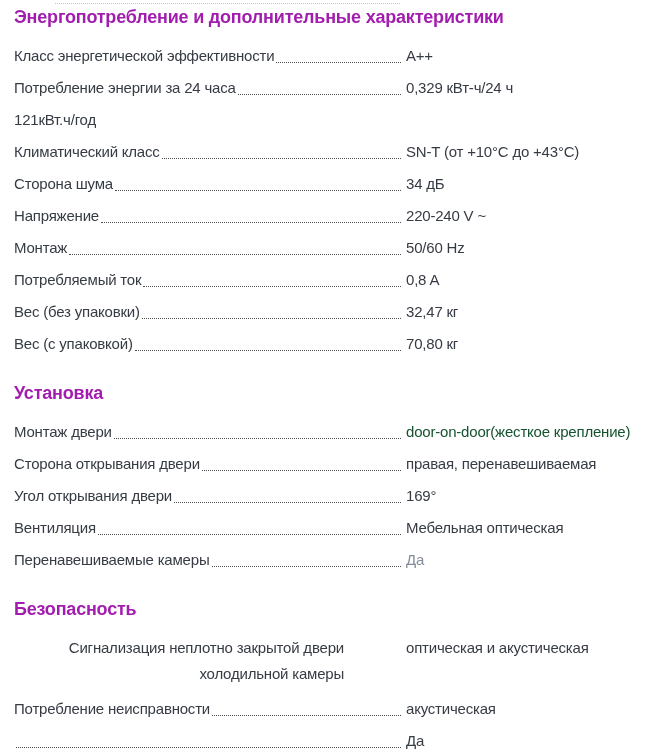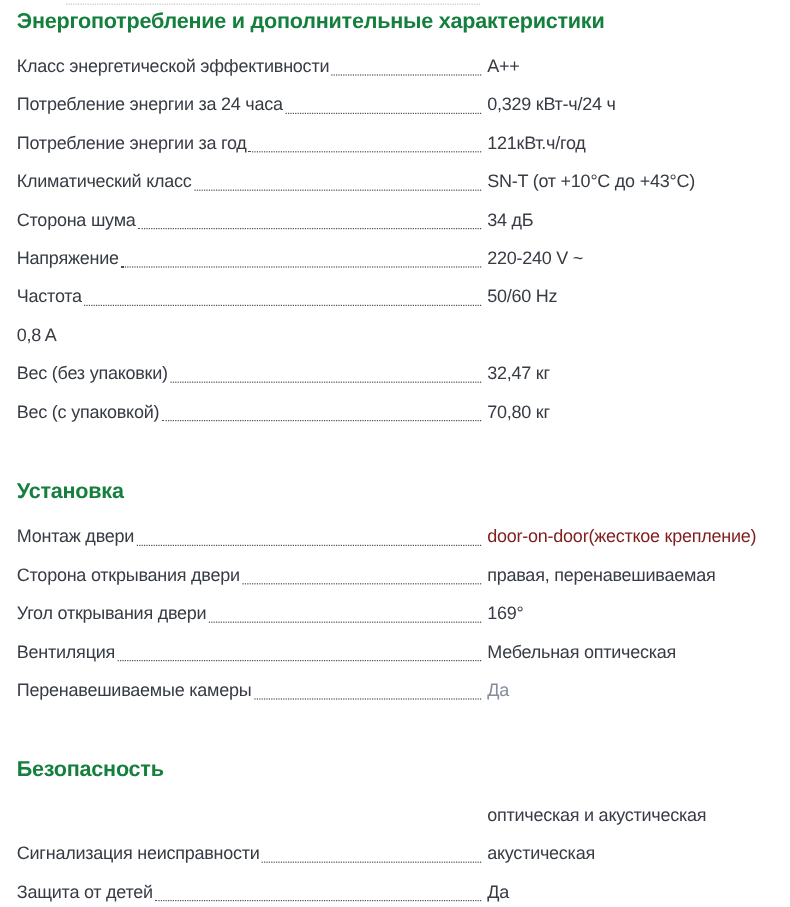--- a/index.html
+++ b/index.html
@@ -8,25 +8,25 @@
     font-family: "Liberation Sans", "DejaVu Sans", sans-serif;
     color: #363b44;
     -webkit-font-smoothing: antialiased;
   }
   .page { padding: 8px 13px 0 14px; position: relative; }
   .remnant {
     position: absolute; top: 3px; left: 55px; width: 345px; height: 0;
     border-bottom: 1px dotted #c4c4c4;
   }
   h2 {
-    font-size: 18px; line-height: 19px; font-weight: bold; color: #15803d;
+    font-size: 18px; line-height: 19px; font-weight: bold; color: #a21caf;
     margin: 0 0 19px 0; letter-spacing: -0.2px;
   }
   .section { overflow: hidden; }
-  .section + .section h2 { margin-top: 34px; }
+  .section + .section h2 { margin-top: 18px; }
   .spec-row {
     display: flex; align-items: flex-start;
     margin-bottom: 12px; font-size: 15px; line-height: 20px;
     min-height: 20px; letter-spacing: -0.2px;
   }
   .spec-left { flex: 0 0 392px; display: flex; align-items: flex-start; min-width: 0; }
   .spec-label { white-space: nowrap; text-align: right; }
   .spec-label.wrap { white-space: normal; max-width: 330px; line-height: 26px; margin-top: -3px; }
   .spec-leader { flex: 1; height: 16px; border-bottom: 1px dotted #4d4d4d; margin: 0 5px 0 2px; }
   .spec-leader.hidden { border-bottom: none; }
@@ -51,24 +51,20 @@
 
   <div class="spec-row">
     <div class="spec-left">
       <span class="spec-label">Потребление энергии за 24 часа</span>
       <span class="spec-leader"></span>
     </div>
     <span class="spec-value">0,329 кВт-ч/24 ч</span>
   </div>
 
   <div class="spec-row">
-    <div class="spec-left">
-      <span class="spec-label">Потребление энергии за год</span>
-      <span class="spec-leader"></span>
-    </div>
     <span class="spec-value">121кВт.ч/год</span>
   </div>
 
   <div class="spec-row">
     <div class="spec-left">
       <span class="spec-label">Климатический класс</span>
       <span class="spec-leader"></span>
     </div>
     <span class="spec-value">SN-T (от +10°C до +43°C)</span>
   </div>
@@ -84,27 +80,31 @@
   <div class="spec-row">
     <div class="spec-left">
       <span class="spec-label">Напряжение</span>
       <span class="spec-leader"></span>
     </div>
     <span class="spec-value">220-240 V ~</span>
   </div>
 
   <div class="spec-row">
     <div class="spec-left">
-      <span class="spec-label">Частота</span>
+      <span class="spec-label">Монтаж</span>
       <span class="spec-leader"></span>
     </div>
     <span class="spec-value">50/60 Hz</span>
   </div>
 
   <div class="spec-row">
+    <div class="spec-left">
+      <span class="spec-label">Потребляемый ток</span>
+      <span class="spec-leader"></span>
+    </div>
     <span class="spec-value">0,8 A</span>
   </div>
 
   <div class="spec-row">
     <div class="spec-left">
       <span class="spec-label">Вес (без упаковки)</span>
       <span class="spec-leader"></span>
     </div>
     <span class="spec-value">32,47 кг</span>
   </div>
@@ -120,21 +120,21 @@
   </section>
 
   <section class="section">
     <h2>Установка</h2>
     <div class="rows">
   <div class="spec-row">
     <div class="spec-left">
       <span class="spec-label">Монтаж двери</span>
       <span class="spec-leader"></span>
     </div>
-    <span class="spec-value" style="color: #7f1d1d;">door-on-door(жесткое крепление)</span>
+    <span class="spec-value" style="color: #14532d;">door-on-door(жесткое крепление)</span>
   </div>
 
   <div class="spec-row">
     <div class="spec-left">
       <span class="spec-label">Сторона открывания двери</span>
       <span class="spec-leader"></span>
     </div>
     <span class="spec-value">правая, перенавешиваемая</span>
   </div>
 
@@ -162,36 +162,36 @@
     <span class="spec-value" style="color: rgb(132, 141, 156);">Да</span>
   </div>
 </div>
   </section>
 
   <section class="section">
     <h2>Безопасность</h2>
     <div class="rows">
   <div class="spec-row">
     <div class="spec-left">
+      <span class="spec-label wrap">Сигнализация неплотно закрытой двери холодильной камеры</span>
       <span class="spec-leader hidden"></span>
     </div>
     <span class="spec-value">оптическая и акустическая</span>
   </div>
 
   <div class="spec-row">
     <div class="spec-left">
-      <span class="spec-label">Сигнализация неисправности</span>
+      <span class="spec-label">Потребление неисправности</span>
       <span class="spec-leader"></span>
     </div>
     <span class="spec-value">акустическая</span>
   </div>
 
   <div class="spec-row">
     <div class="spec-left">
-      <span class="spec-label">Защита от детей</span>
       <span class="spec-leader"></span>
     </div>
     <span class="spec-value">Да</span>
   </div>
 </div>
   </section>
 </div>
 </div>
 
 </body></html>

